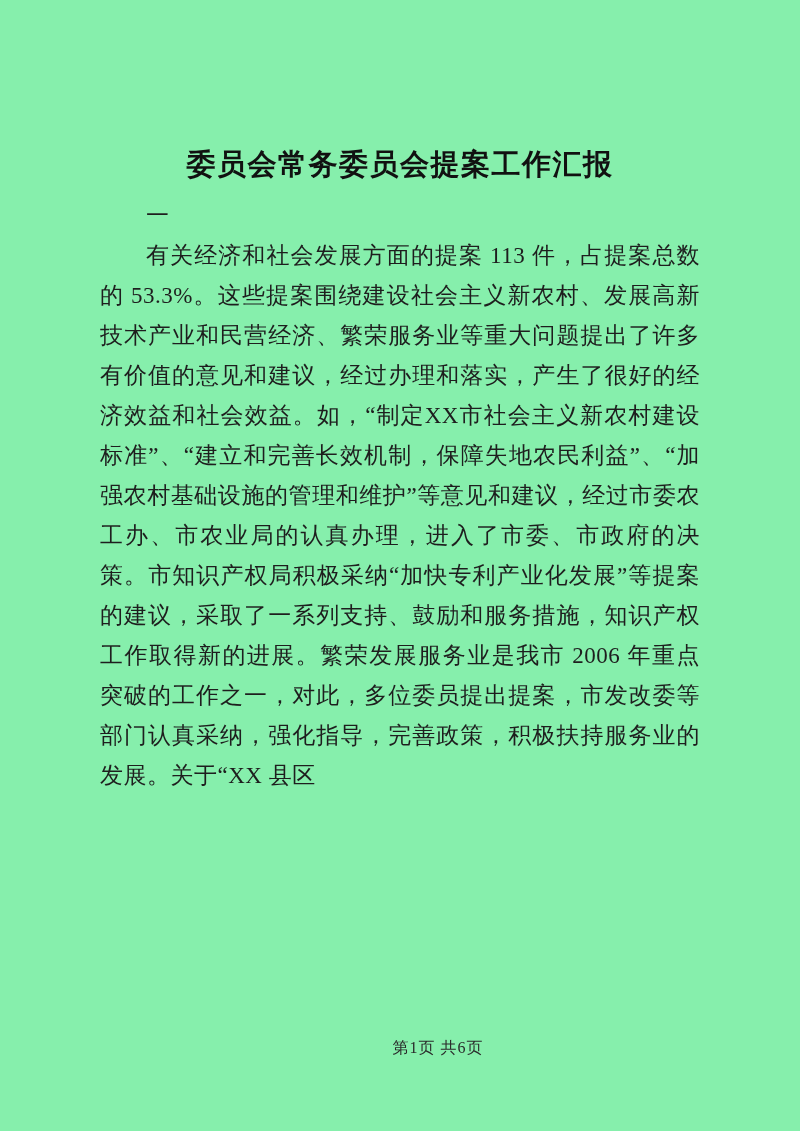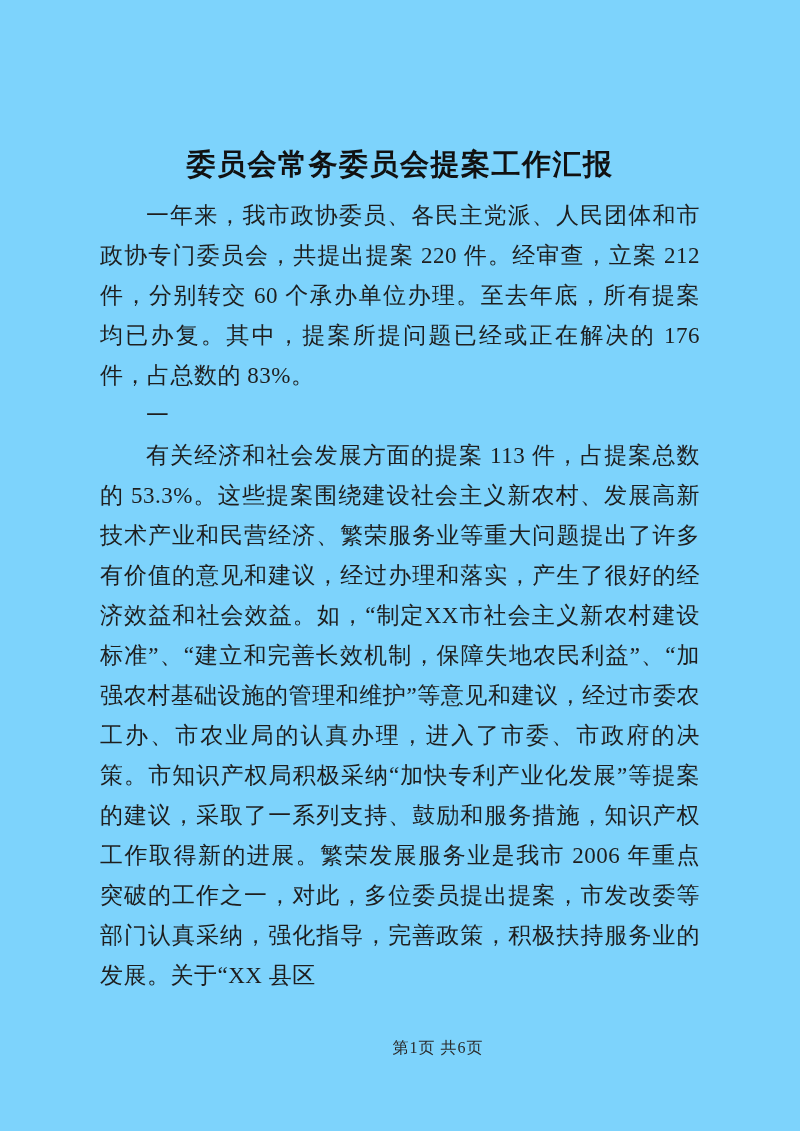--- a/index.html
+++ b/index.html
@@ -4,21 +4,21 @@
 <style>
   html, body {
     margin: 0;
     padding: 0;
     background: #ffffff;
   }
   .page {
     position: relative;
     width: 800px;
     height: 1131px;
-    background: #7dd3fc;
+    background: #86efac;
     overflow: hidden;
     font-family: "Liberation Serif", "DejaVu Serif", serif;
     color: #1c1c1c;
   }
   .content {
     position: absolute;
     left: 100px;
     top: 144px;
     width: 600px;
   }
@@ -60,21 +60,20 @@
 </style>
 </head>
 <body>
 
 <div class="page">
 
   <div class="content">
 
     <h1 class="doc-title">委员会常务委员会提案工作汇报</h1>
 
-    <p class="para">一年来，我市政协委员、各民主党派、人民团体和市政协专门委员会，共提出提案 220 件。经审查，立案 212 件，分别转交 60 个承办单位办理。至去年底，所有提案均已办复。其中，提案所提问题已经或正在解决的 176 件，占总数的 83%。</p>
 
     <p class="para">一</p>
 
 
     <p class="para">有关经济和社会发展方面的提案 113 件，占提案总数的 53.3%。这些提案围绕建设社会主义新农村、发展高新技术产业和民营经济、繁荣服务业等重大问题提出了许多有价值的意见和建议，经过办理和落实，产生了很好的经济效益和社会效益。如，“制定XX市社会主义新农村建设标准”、“建立和完善长效机制，保障失地农民利益”、“加强农村基础设施的管理和维护”等意见和建议，经过市委农工办、市农业局的认真办理，进入了市委、市政府的决策。市知识产权局积极采纳“加快专利产业化发展”等提案的建议，采取了一系列支持、鼓励和服务措施，知识产权工作取得新的进展。繁荣发展服务业是我市 2006 年重点突破的工作之一，对此，多位委员提出提案，市发改委等部门认真采纳，强化指导，完善政策，积极扶持服务业的发展。关于“XX 县区</p>
 
   </div>
 
   <div class="footer">
     <span class="footer-inner">第1页 共6页</span>

